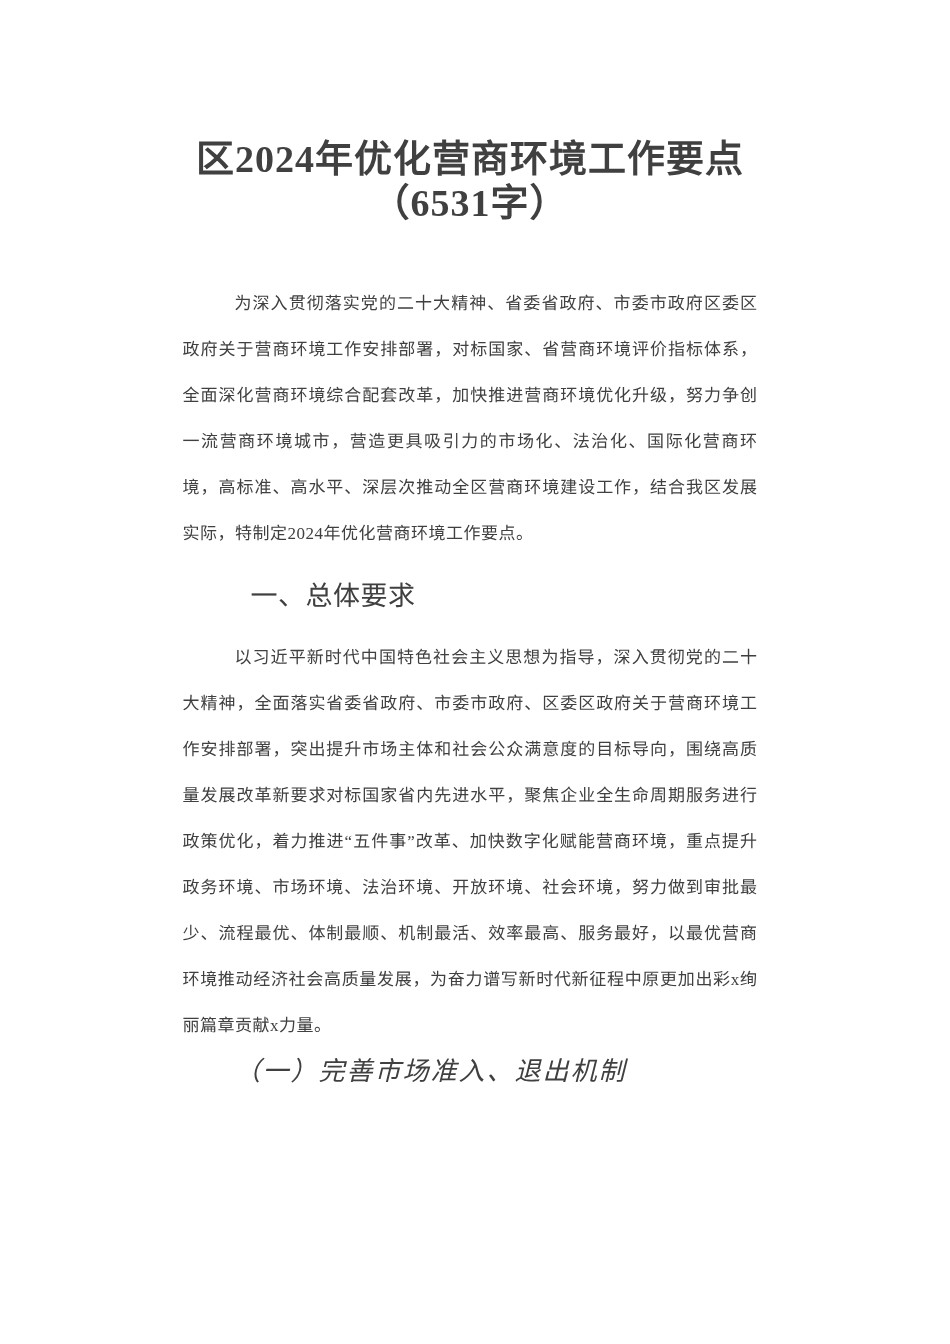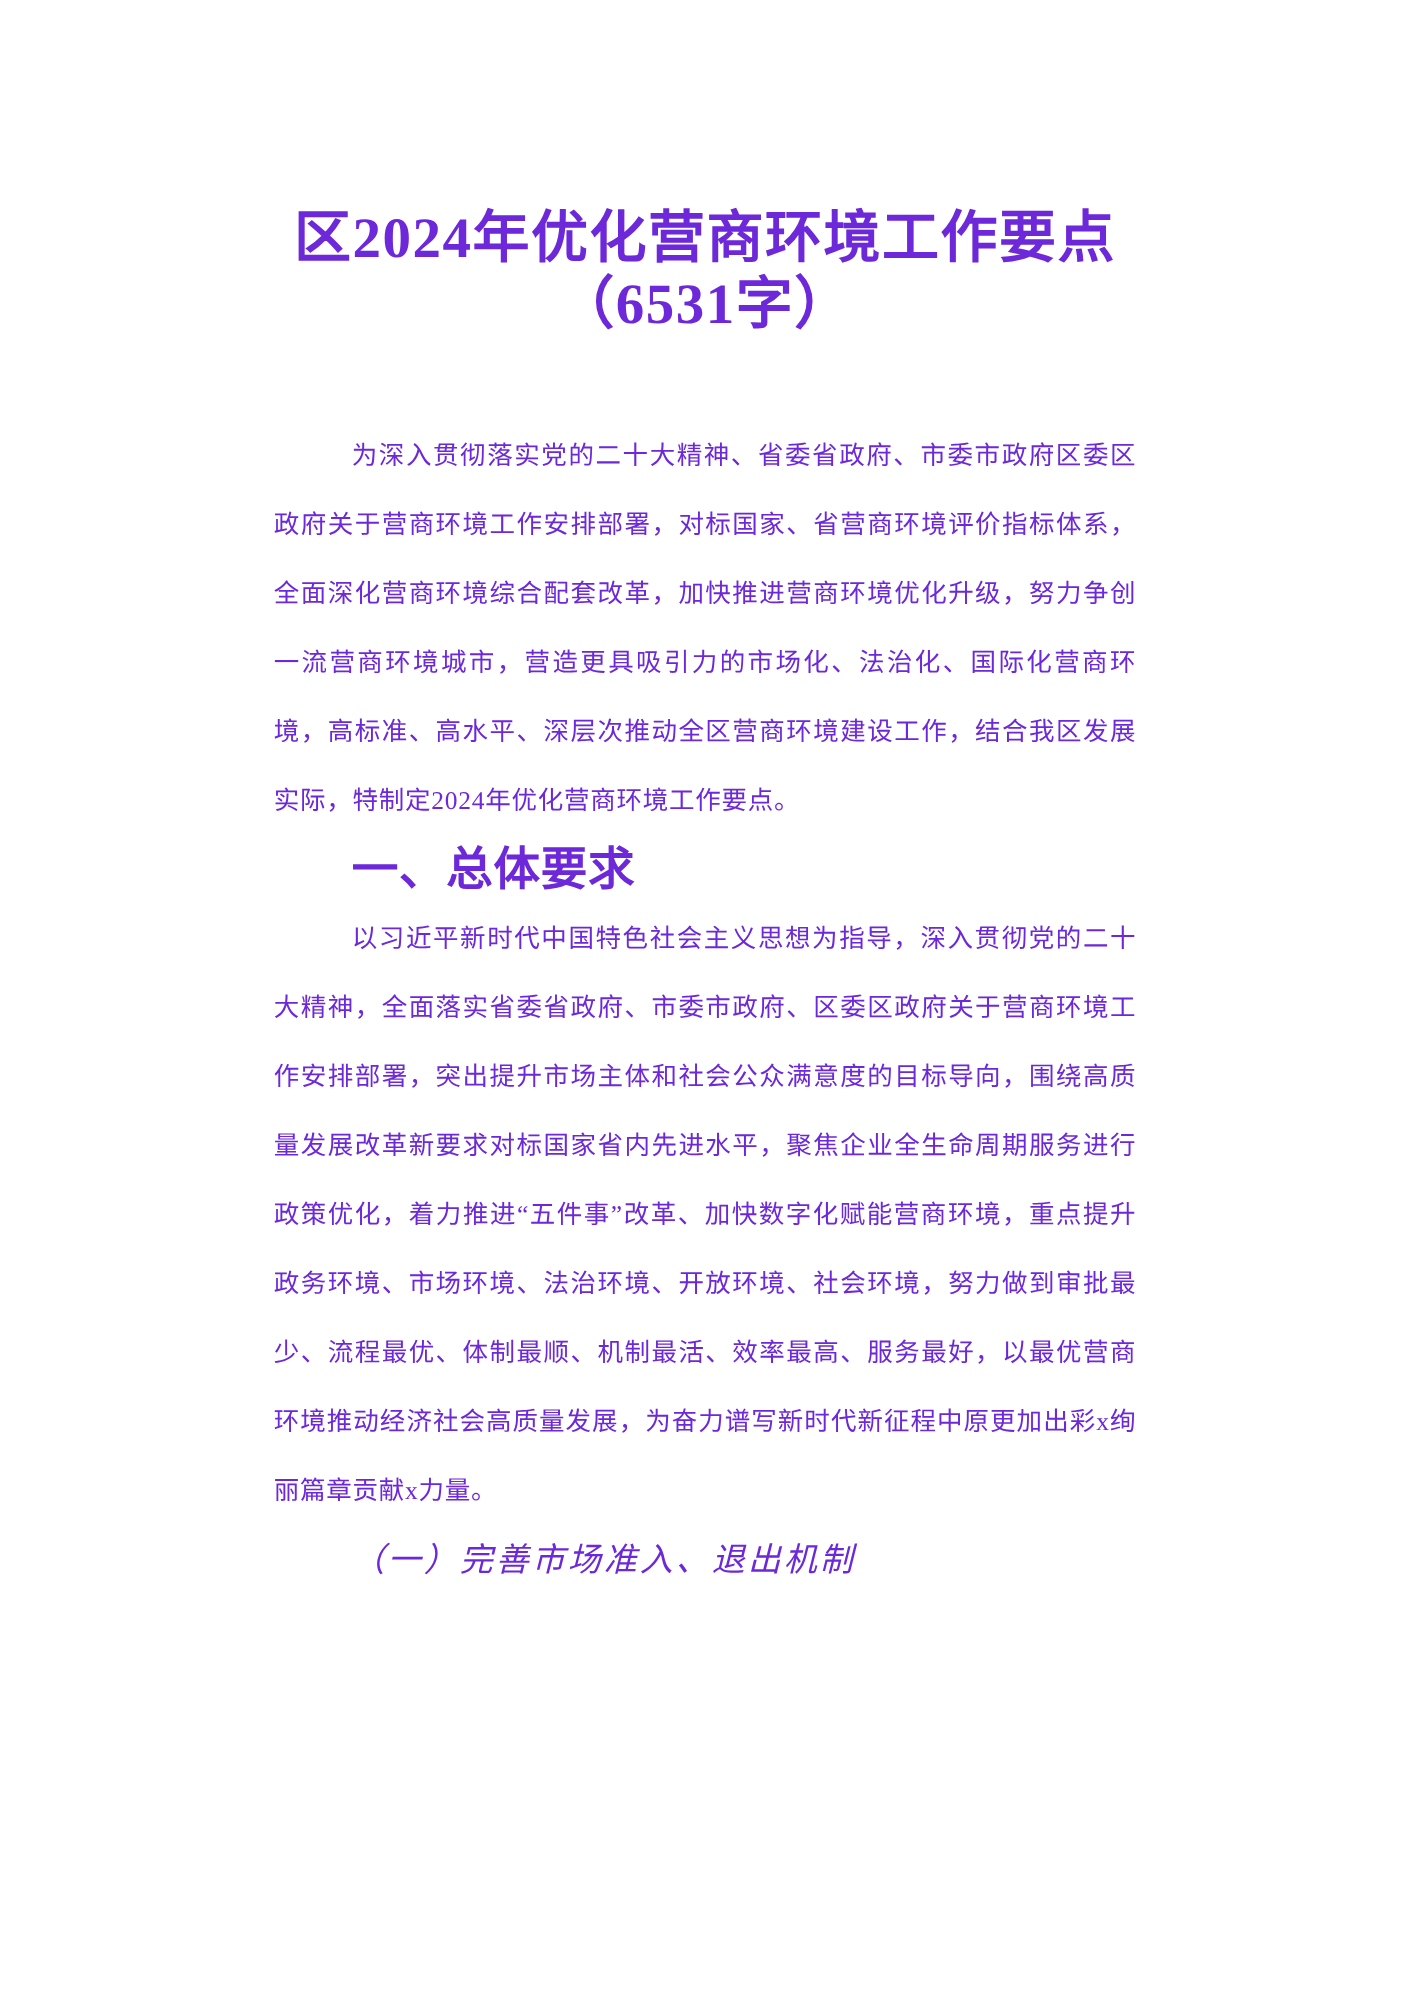--- a/index.html
+++ b/index.html
@@ -8,21 +8,21 @@
     background: #ffffff;
   }
   .page {
     position: relative;
     width: 801px;
     height: 1344px;
     margin: 0 auto;
     background: #ffffff;
     box-sizing: border-box;
     padding: 138px 118px 0 108px;
-    color: #6d28d9;
+    color: #404040;
     overflow: hidden;
   }
   .doc-title {
     margin: 0 0 56px 0;
     font-family: "Liberation Serif", "DejaVu Serif", serif;
     font-weight: bold;
     font-size: 38px;
     line-height: 1.15;
     text-align: center;
     letter-spacing: 1px;
@@ -30,34 +30,34 @@
   .body-text {
     margin: 0;
     font-family: "Liberation Serif", "DejaVu Serif", serif;
     font-size: 17px;
     line-height: 46px;
     text-align: justify;
     text-indent: 52px;
     letter-spacing: 0.5px;
   }
   .heading {
-    margin: 0;
+    margin: 16px;
     font-family: "Liberation Sans", "DejaVu Sans", sans-serif;
-    font-weight: bold;
-    font-size: 31px;
+    font-weight: normal;
+    font-size: 27px;
     line-height: 46px;
     text-indent: 52px;
     letter-spacing: 0.5px;
   }
   .subheading {
     margin: 0;
     font-family: "Liberation Serif", "DejaVu Serif", serif;
     font-style: italic;
     font-weight: normal;
-    font-size: 22px;
+    font-size: 26px;
     line-height: 46px;
     text-indent: 52px;
     letter-spacing: 2px;
   }
 </style>
 </head>
 <body>
 
 <div class="page">
   <h1 class="doc-title">区2024年优化营商环境工作要点（6531字）</h1>

